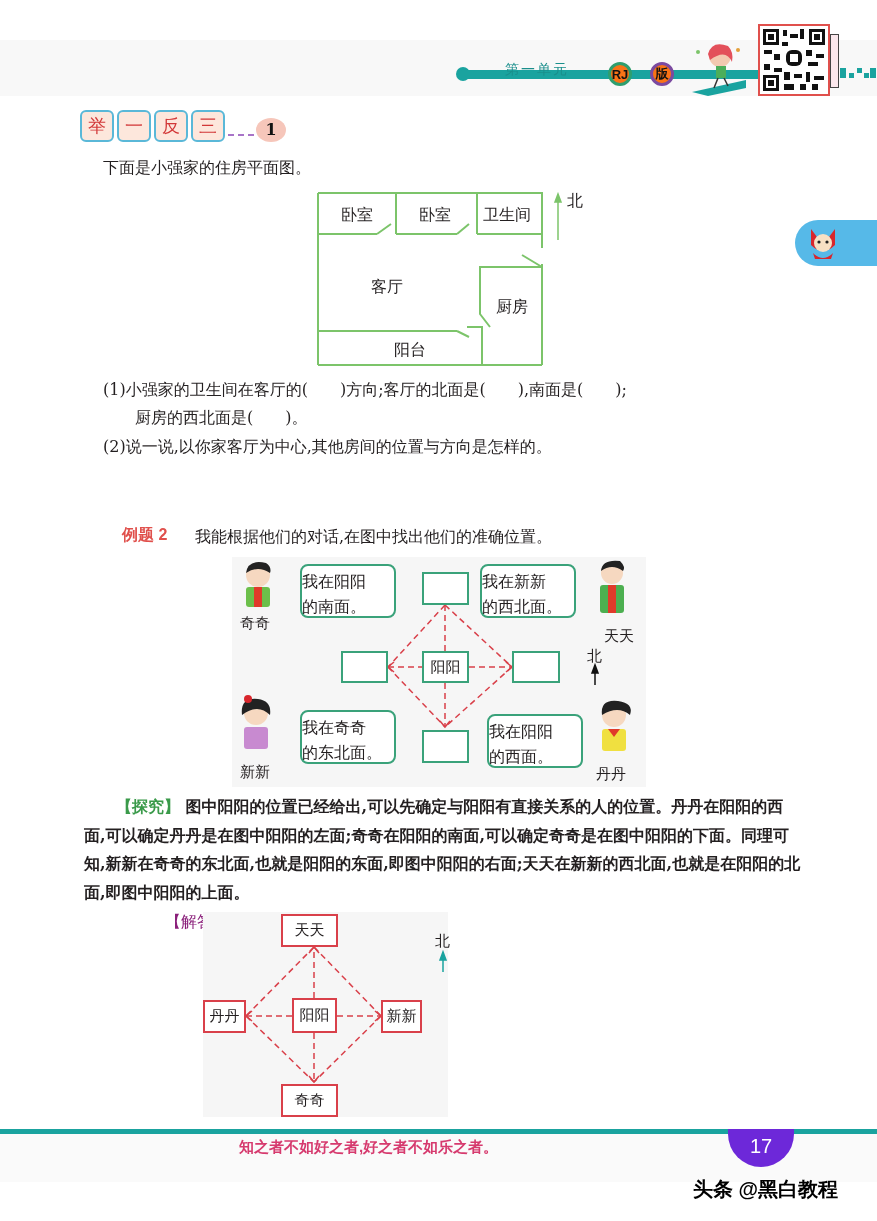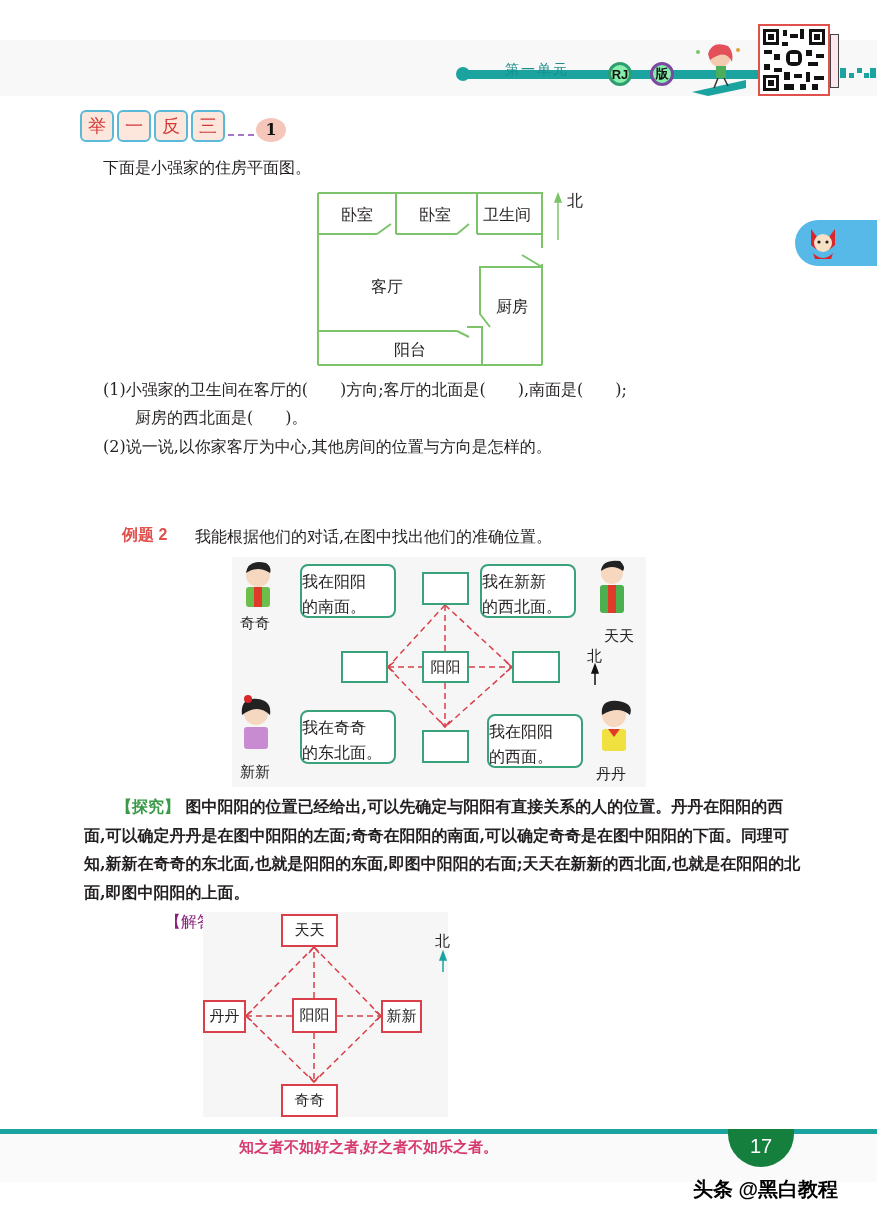--- a/index.html
+++ b/index.html
@@ -3,21 +3,21 @@
 <meta charset="utf-8">
 <style>
   html,body{margin:0;padding:0;background:#ffffff;}
   body{width:877px;height:1221px;position:relative;overflow:hidden;font-family:"DejaVu Serif","Liberation Serif",serif;color:#231f20;}
   .abs{position:absolute;}
   
   .header-band{left:0;top:40px;width:877px;height:56px;background:#f8f8f8;}
   .unit-bar{left:458px;top:70px;width:340px;height:9px;background:#1aa39f;border-radius:4px;}
   .unit-dot{left:456px;top:67px;width:14px;height:14px;border-radius:50%;background:#1aa39f;}
   .unit-title{left:505px;top:61px;font-size:14px;color:#1a8f8c;letter-spacing:2px;font-family:"Liberation Sans","DejaVu Sans",sans-serif;}
-  .badge{width:24px;height:24px;border-radius:50%;border:3px solid;font-size:13px;font-weight:bold;display:flex;align-items:center;justify-content:center;background:#86efac;box-sizing:border-box;font-family:"Liberation Sans","DejaVu Sans",sans-serif;}
+  .badge{width:24px;height:24px;border-radius:50%;border:3px solid;font-size:13px;font-weight:bold;display:flex;align-items:center;justify-content:center;background:#f97316;box-sizing:border-box;font-family:"Liberation Sans","DejaVu Sans",sans-serif;}
   .badge-rj{left:608px;top:62px;border-color:#2f9e6e;color:#111;}
   .badge-ban{left:650px;top:62px;border-color:#7b4aa0;color:#111;}
   .mascot{left:688px;top:40px;width:60px;height:58px;}
   .qr{left:758px;top:24px;width:68px;height:68px;border:2px solid #e0504c;background:#fff;}
   .qr-tag{left:830px;top:34px;width:7px;height:52px;border:1px solid #444;background:#fbe7ec;}
   .deco-right{left:840px;top:66px;width:36px;height:14px;}
   
   .jyfs{left:80px;top:110px;}
   .jyfs .tile{display:inline-block;width:30px;height:28px;border:2px solid #5ab8d8;border-radius:6px;background:#fde7dc;color:#d23838;font-size:18px;text-align:center;line-height:28px;margin-right:3px;}
   .jyfs .dash{display:inline-block;width:26px;border-bottom:2px dashed #a874c8;margin:0 2px 6px 0;vertical-align:bottom;}
@@ -40,21 +40,21 @@
   
   .explore{left:84px;top:793px;width:720px;font-size:16px;line-height:28.5px;font-weight:bold;}
   .explore .tag{color:#3a9a4a;font-family:"Liberation Sans","DejaVu Sans",sans-serif;}
   .ans-tag{left:118px;top:912px;color:#8a1f7a;font-family:"Liberation Sans","DejaVu Sans",sans-serif;font-size:16px;margin-left:47px;}
   .ans-fig{left:203px;top:912px;width:245px;height:205px;background:#f6f6f6;}
   .rbox{position:absolute;border:2px solid #d9404a;background:#fff;box-sizing:border-box;font-size:15px;text-align:center;}
   
   .foot-line{left:0;top:1129px;width:877px;height:5px;background:#1aa39f;}
   .foot-band{left:0;top:1134px;width:877px;height:48px;background:#fafafa;}
   .motto{left:0;top:1138px;width:877px;text-align:center;padding-right:140px;box-sizing:border-box;color:#d63a6e;font-size:15px;font-family:"Liberation Sans","DejaVu Sans",sans-serif;font-weight:bold;}
-  .page-num{left:728px;top:1129px;width:66px;height:38px;background:#15803d;border-radius:0 0 33px 33px;color:#fff;font-size:20px;text-align:center;line-height:34px;font-family:"Liberation Sans","DejaVu Sans",sans-serif;}
+  .page-num{left:728px;top:1129px;width:66px;height:38px;background:#6d28d9;border-radius:0 0 33px 33px;color:#fff;font-size:20px;text-align:center;line-height:34px;font-family:"Liberation Sans","DejaVu Sans",sans-serif;}
   .watermark{left:693px;top:1176px;font-size:20px;color:#000000;font-family:"Liberation Sans","DejaVu Sans",sans-serif;font-weight:bold;text-shadow:0 0 2px #fff,0 0 2px #fff;}
   .side-tab{left:795px;top:220px;width:82px;height:46px;background:#56b9e8;border-radius:23px 0 0 23px;}
 </style>
 </head>
 <body>
 
 <div class="abs header-band"></div>
 <div class="abs unit-dot"></div>
 <div class="abs unit-bar"></div>
 <div class="abs unit-title">第一单元</div>

